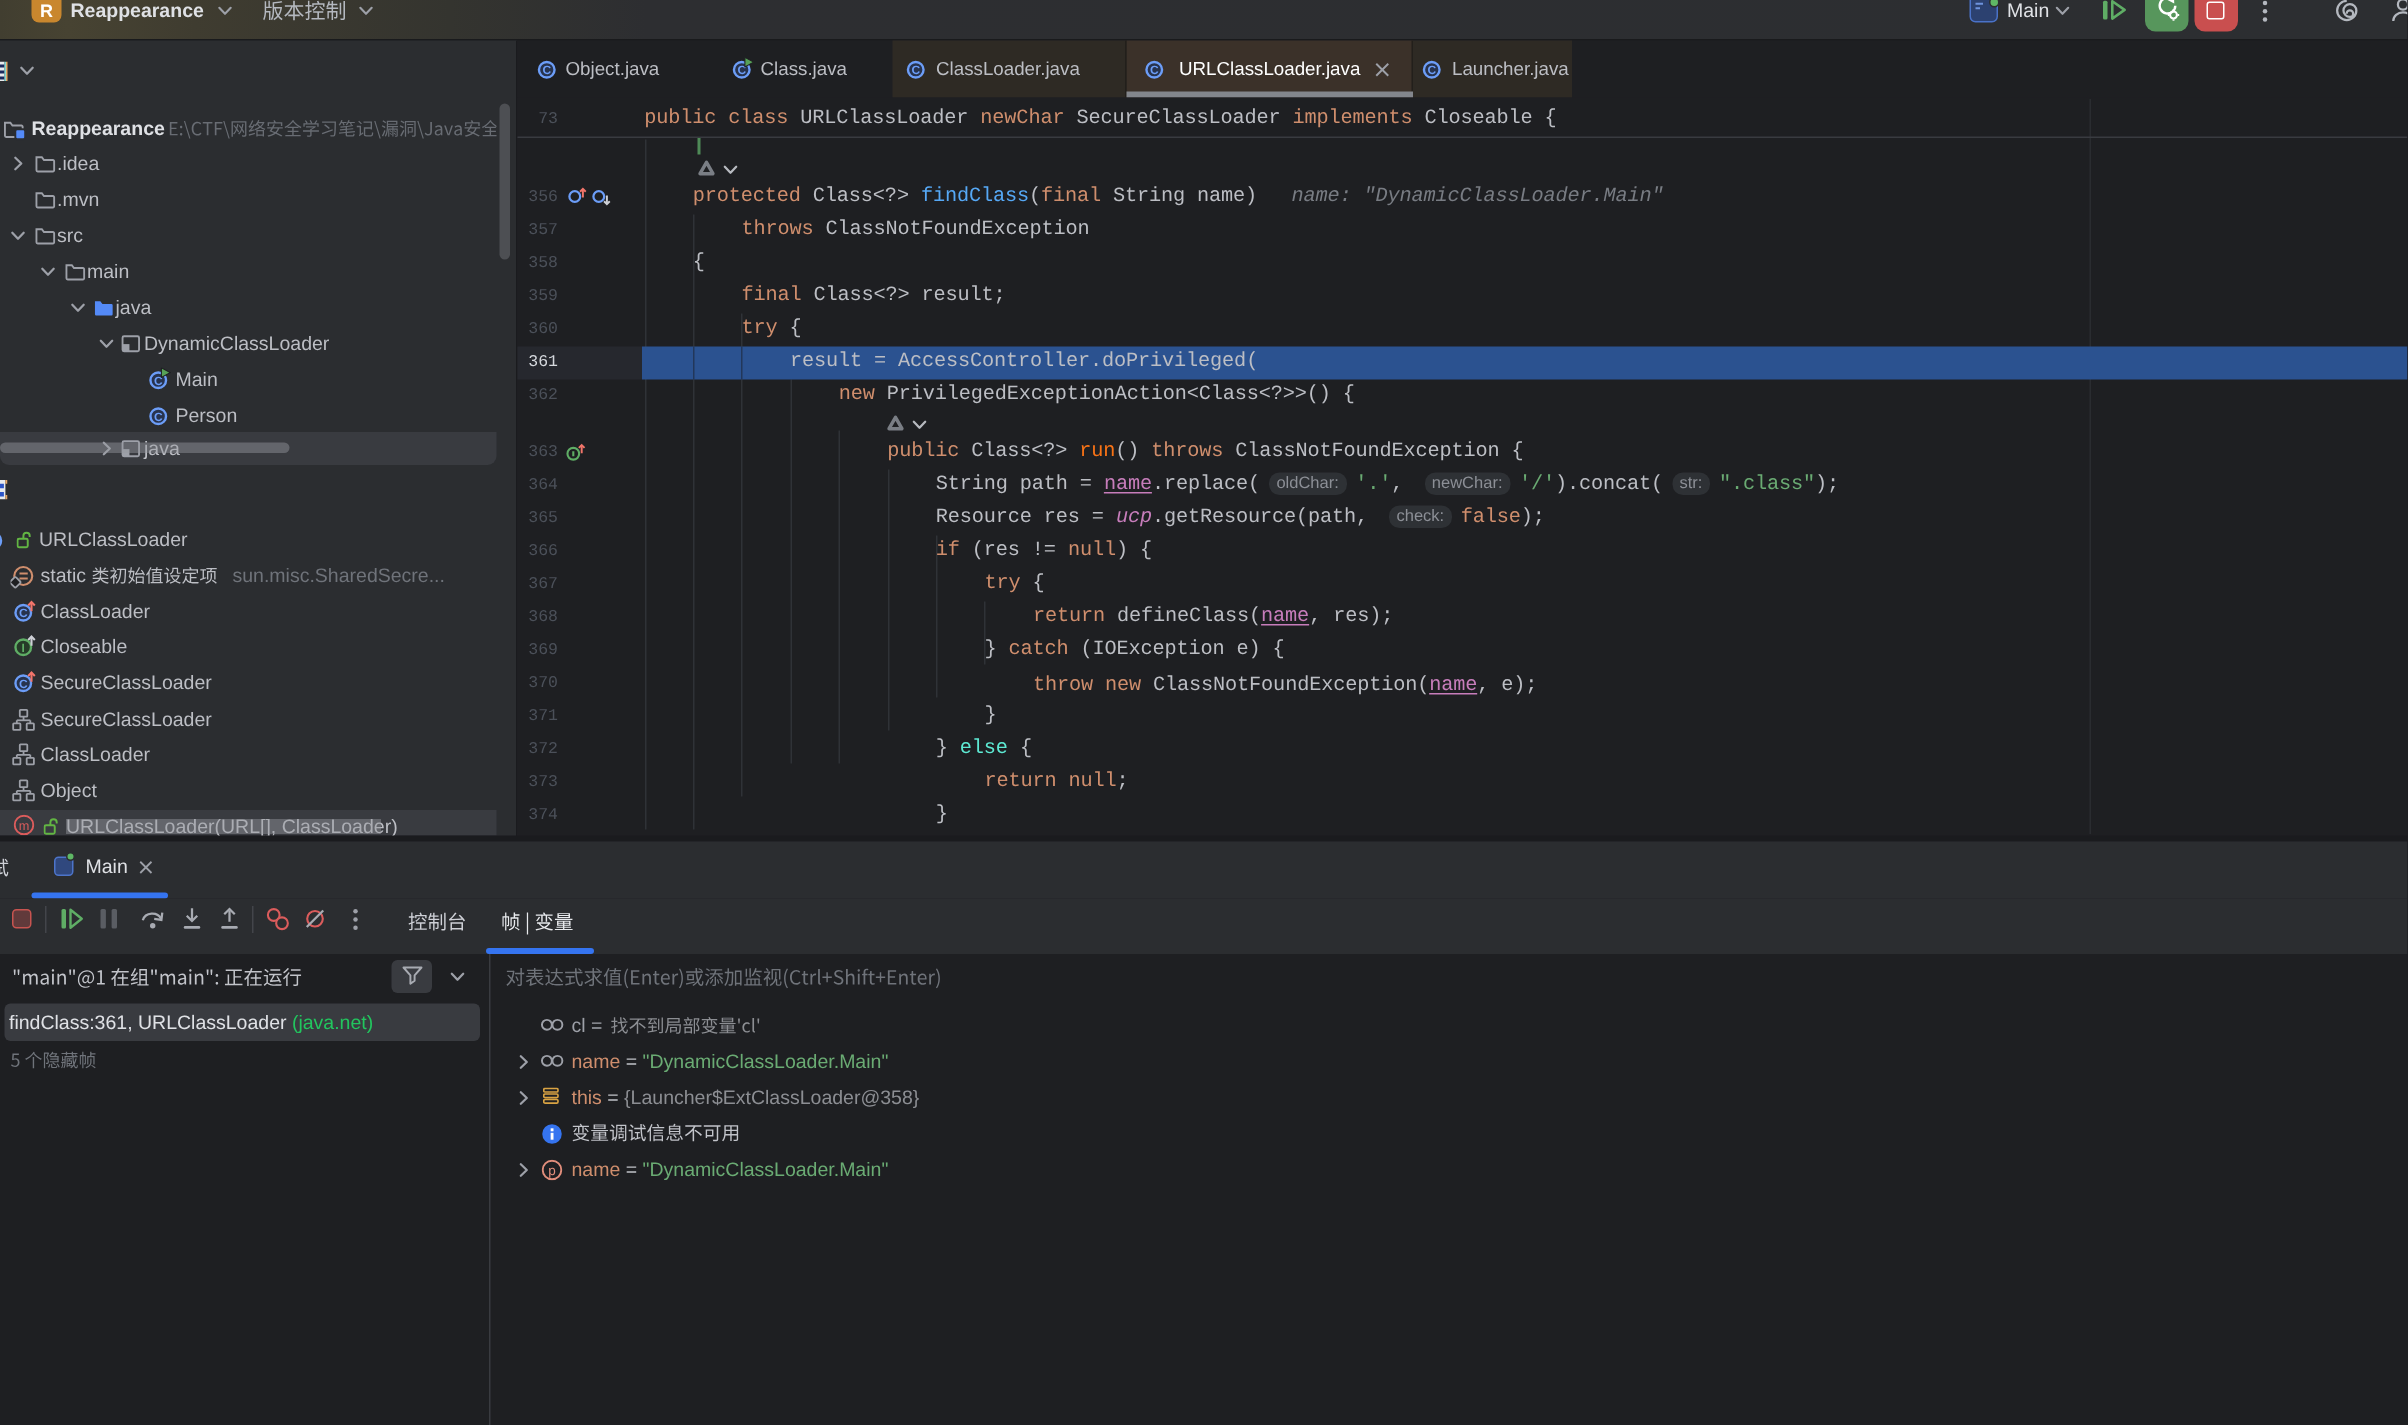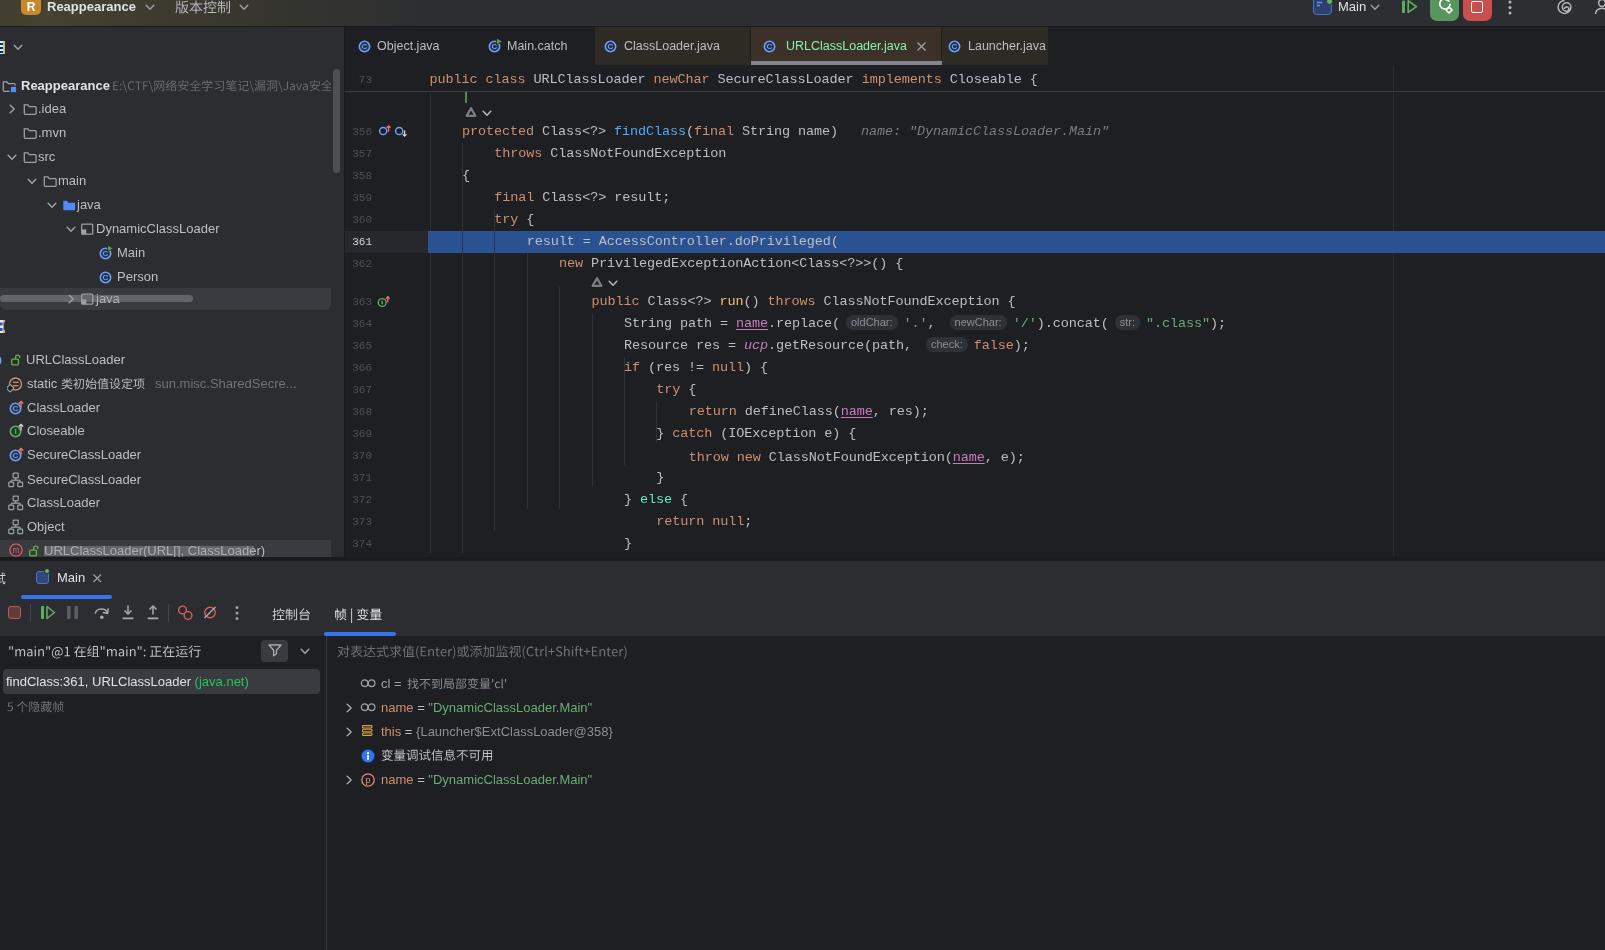--- a/index.html
+++ b/index.html
@@ -306,31 +306,31 @@
 <div style="position:absolute;left:357px;top:38px;line-height:0"><svg width="16" height="16" viewBox="0 0 16 16" style="">
       <circle cx="7.5" cy="8.5" r="5.2" fill="#27334E" stroke="#6C9DF7" stroke-width="1.6"></circle>
       <text x="7.5" y="11.379999999999999" text-anchor="middle" font-family="Liberation Sans,sans-serif" font-size="8" font-weight="bold" fill="#6C9DF7">C</text>
     </svg></div>
 <div class="abs" style="left:377px;top:34px;height:24px;line-height:24px;font-size:12.5px;color:#BCBEC4">Object.java</div>
 <div style="position:absolute;left:487px;top:38px;line-height:0"><svg width="16" height="16" viewBox="0 0 16 16" style="">
       <circle cx="7.5" cy="8.5" r="5.2" fill="#27334E" stroke="#6C9DF7" stroke-width="1.6"></circle>
       <text x="7.5" y="11.379999999999999" text-anchor="middle" font-family="Liberation Sans,sans-serif" font-size="8" font-weight="bold" fill="#6C9DF7">C</text>
       <path d="M9.6,0.2 L15.4,3.4 L9.6,6.6 Z" fill="#57A157" stroke="#1e1f22" stroke-width="0.7"></path>
     </svg></div>
-<div class="abs" style="left:507px;top:34px;height:24px;line-height:24px;font-size:12.5px;color:#BCBEC4">Main.catch</div>
+<div class="abs" style="left:507px;top:34px;height:24px;line-height:24px;font-size:12.5px;color:#BCBEC4">Class.java</div>
 <div style="position:absolute;left:603px;top:38px;line-height:0"><svg width="16" height="16" viewBox="0 0 16 16" style="">
       <circle cx="7.5" cy="8.5" r="5.2" fill="#27334E" stroke="#6C9DF7" stroke-width="1.6"></circle>
       <text x="7.5" y="11.379999999999999" text-anchor="middle" font-family="Liberation Sans,sans-serif" font-size="8" font-weight="bold" fill="#6C9DF7">C</text>
     </svg></div>
 <div class="abs" style="left:624px;top:34px;height:24px;line-height:24px;font-size:12.5px;color:#BCBEC4">ClassLoader.java</div>
 <div style="position:absolute;left:762px;top:38px;line-height:0"><svg width="16" height="16" viewBox="0 0 16 16" style="">
       <circle cx="7.5" cy="8.5" r="5.2" fill="#27334E" stroke="#6C9DF7" stroke-width="1.6"></circle>
       <text x="7.5" y="11.379999999999999" text-anchor="middle" font-family="Liberation Sans,sans-serif" font-size="8" font-weight="bold" fill="#6C9DF7">C</text>
     </svg></div>
-<div class="abs" style="left:786px;top:34px;height:24px;line-height:24px;font-size:12.5px;color:#86efac">URLClassLoader.java</div>
+<div class="abs" style="left:786px;top:34px;height:24px;line-height:24px;font-size:12.5px;color:#ffffff">URLClassLoader.java</div>
 <svg class="abs" style="left:916px;top:41px" width="11" height="11">
     <g stroke="#9DA0A8" stroke-width="1.3">
       <line x1="1.5" y1="1.5" x2="9.5" y2="9.5"></line>
       <line x1="9.5" y1="1.5" x2="1.5" y2="9.5"></line>
     </g>
   </svg>
 <div style="position:absolute;left:947px;top:38px;line-height:0"><svg width="16" height="16" viewBox="0 0 16 16" style="">
       <circle cx="7.5" cy="8.5" r="5.2" fill="#27334E" stroke="#6C9DF7" stroke-width="1.6"></circle>
       <text x="7.5" y="11.379999999999999" text-anchor="middle" font-family="Liberation Sans,sans-serif" font-size="8" font-weight="bold" fill="#6C9DF7">C</text>
     </svg></div>
@@ -395,21 +395,21 @@
       </g>
     </svg></div>
 <div style="position:absolute;left:394px;top:123px;line-height:0"><svg width="14" height="16" viewBox="0 0 14 16" style="">
       <circle cx="5.2" cy="8" r="3.6" fill="none" stroke="#6C9DF7" stroke-width="1.5"></circle>
       <g stroke="#CED0D6" stroke-width="1.3" fill="none">
         <line x1="10.6" y1="7.4" x2="10.6" y2="13"></line>
         <path d="M8.7,11.2 L10.6,13.1 L12.5,11.2"></path>
       </g>
     </svg></div>
 <div class="num" style="left:332px;top:291px">363</div>
-<div class="cl mono" style="left:591.5px;top:291px"><span style="color:#CF8E6D">public</span> Class&lt;?&gt; <span style="color:#fdba74">run</span>() <span style="color:#CF8E6D">throws</span> ClassNotFoundException {</div>
+<div class="cl mono" style="left:591.5px;top:291px"><span style="color:#CF8E6D">public</span> Class&lt;?&gt; <span style="color:#f97316">run</span>() <span style="color:#CF8E6D">throws</span> ClassNotFoundException {</div>
 <div class="num" style="left:332px;top:313px">364</div>
 <div class="cl mono" style="left:623.9px;top:313px">String path = <span style="color:#C77DBB;text-decoration:underline;text-underline-offset:2px">name</span>.replace(<span class="chip">oldChar:</span><span style="color:#6AAB73">'.'</span>, <span class="chip">newChar:</span><span style="color:#6AAB73">'/'</span>).concat(<span class="chip">str:</span><span style="color:#6AAB73">".class"</span>);</div>
 <div class="num" style="left:332px;top:335px">365</div>
 <div class="cl mono" style="left:623.9px;top:335px">Resource res = <span style="color:#C77DBB;font-style:italic">ucp</span>.getResource(path, <span class="chip">check:</span><span style="color:#CF8E6D">false</span>);</div>
 <div class="num" style="left:332px;top:357px">366</div>
 <div class="cl mono" style="left:623.9px;top:357px"><span style="color:#CF8E6D">if</span> (res != <span style="color:#CF8E6D">null</span>) {</div>
 <div class="num" style="left:332px;top:379px">367</div>
 <div class="cl mono" style="left:656.3px;top:379px"><span style="color:#CF8E6D">try</span> {</div>
 <div class="num" style="left:332px;top:401px">368</div>
 <div class="cl mono" style="left:688.7px;top:401px"><span style="color:#CF8E6D">return</span> defineClass(<span style="color:#C77DBB;text-decoration:underline;text-underline-offset:2px">name</span>, res);</div>

